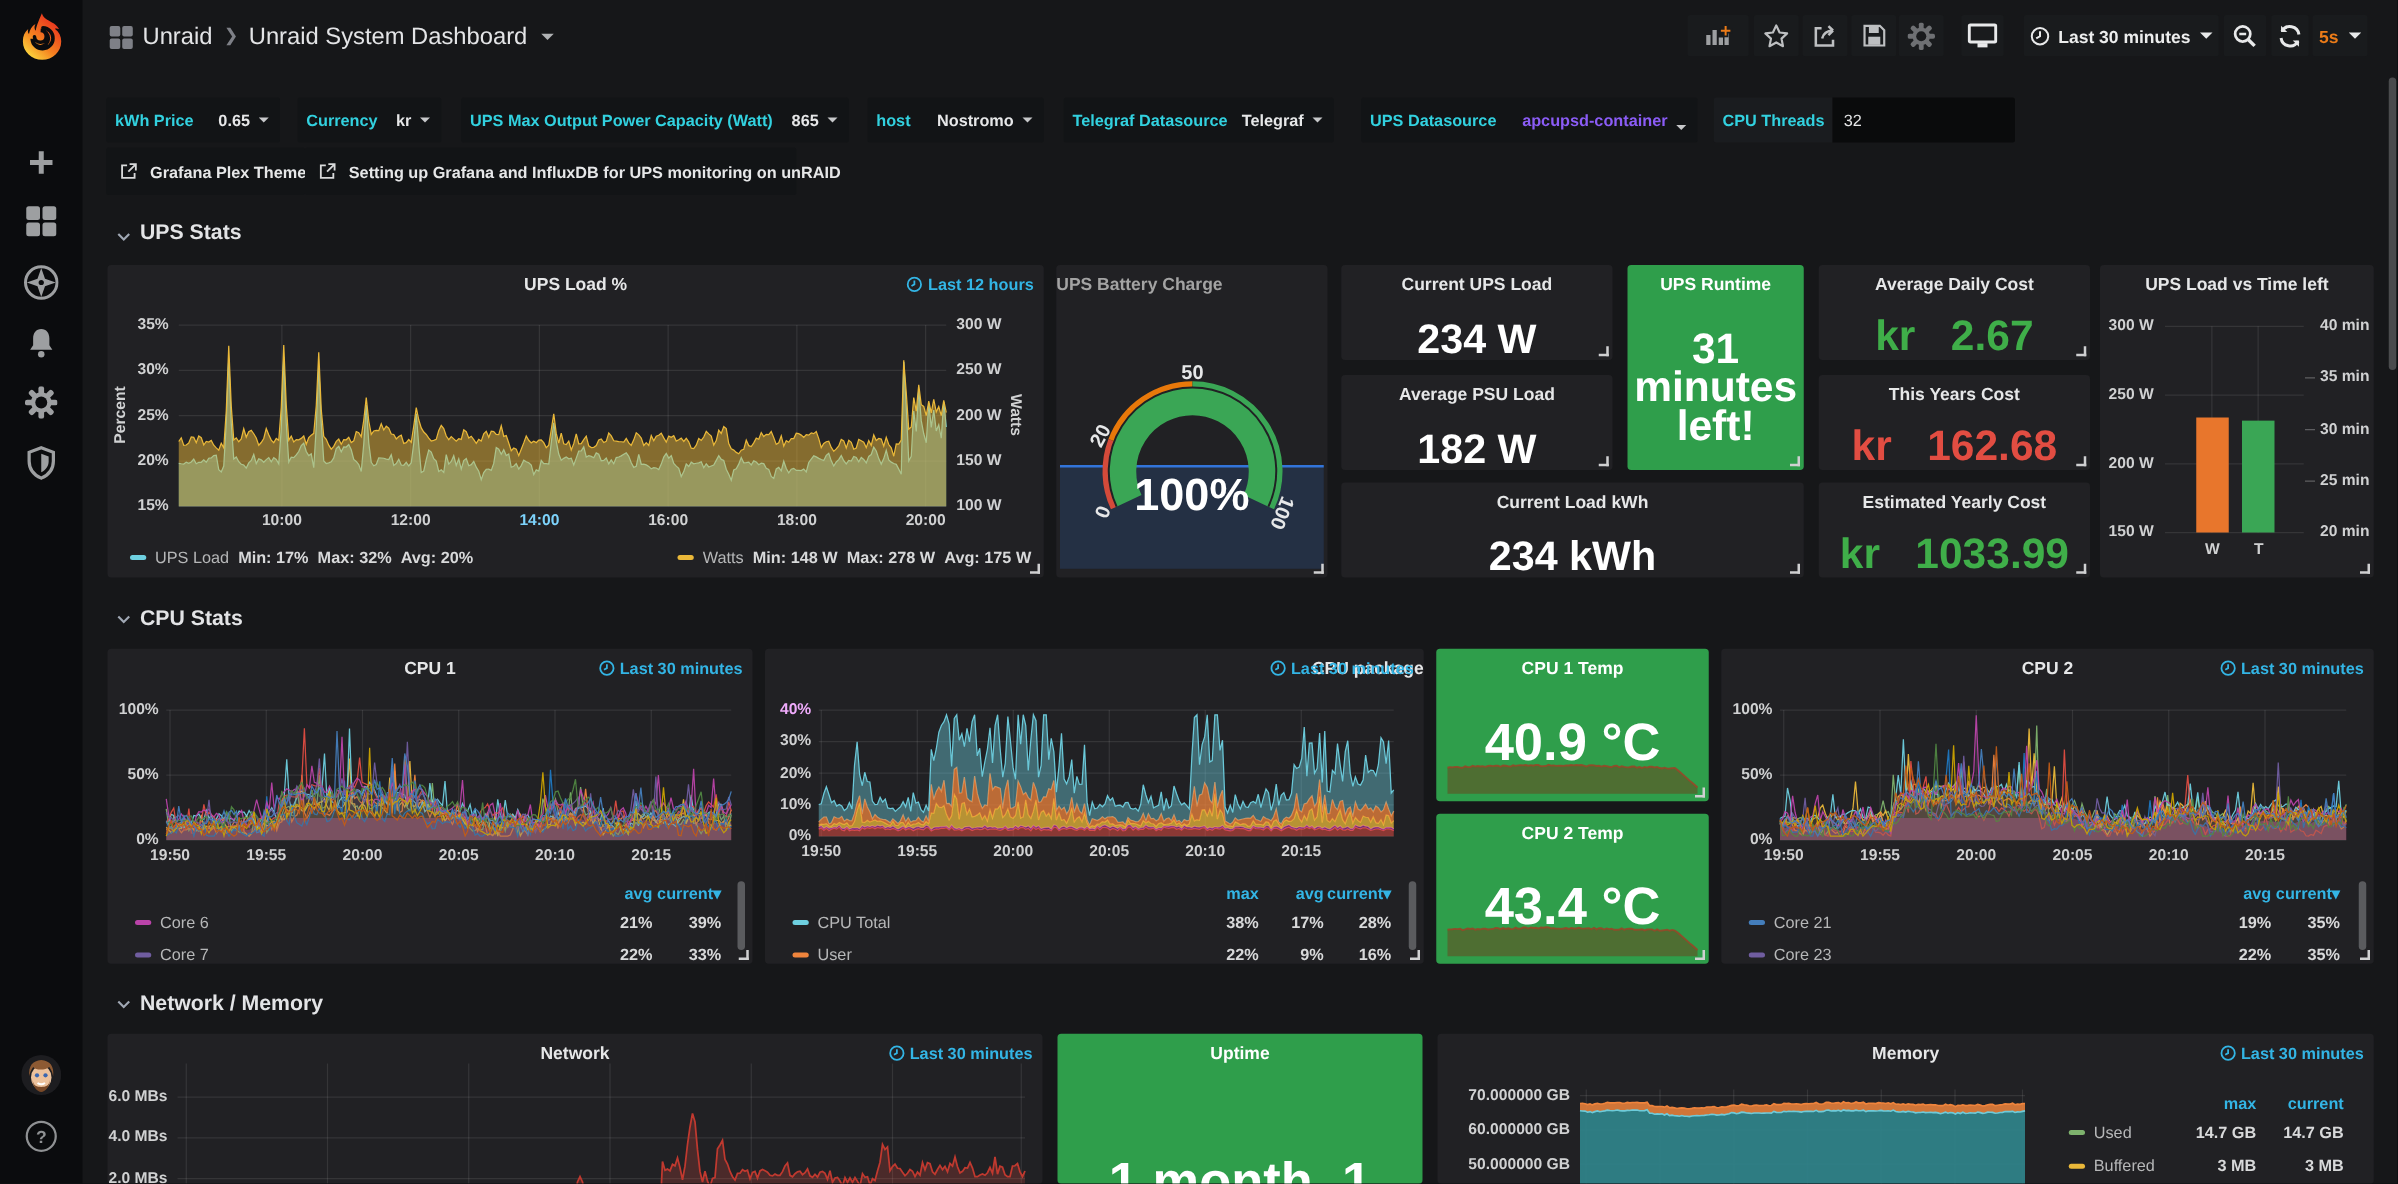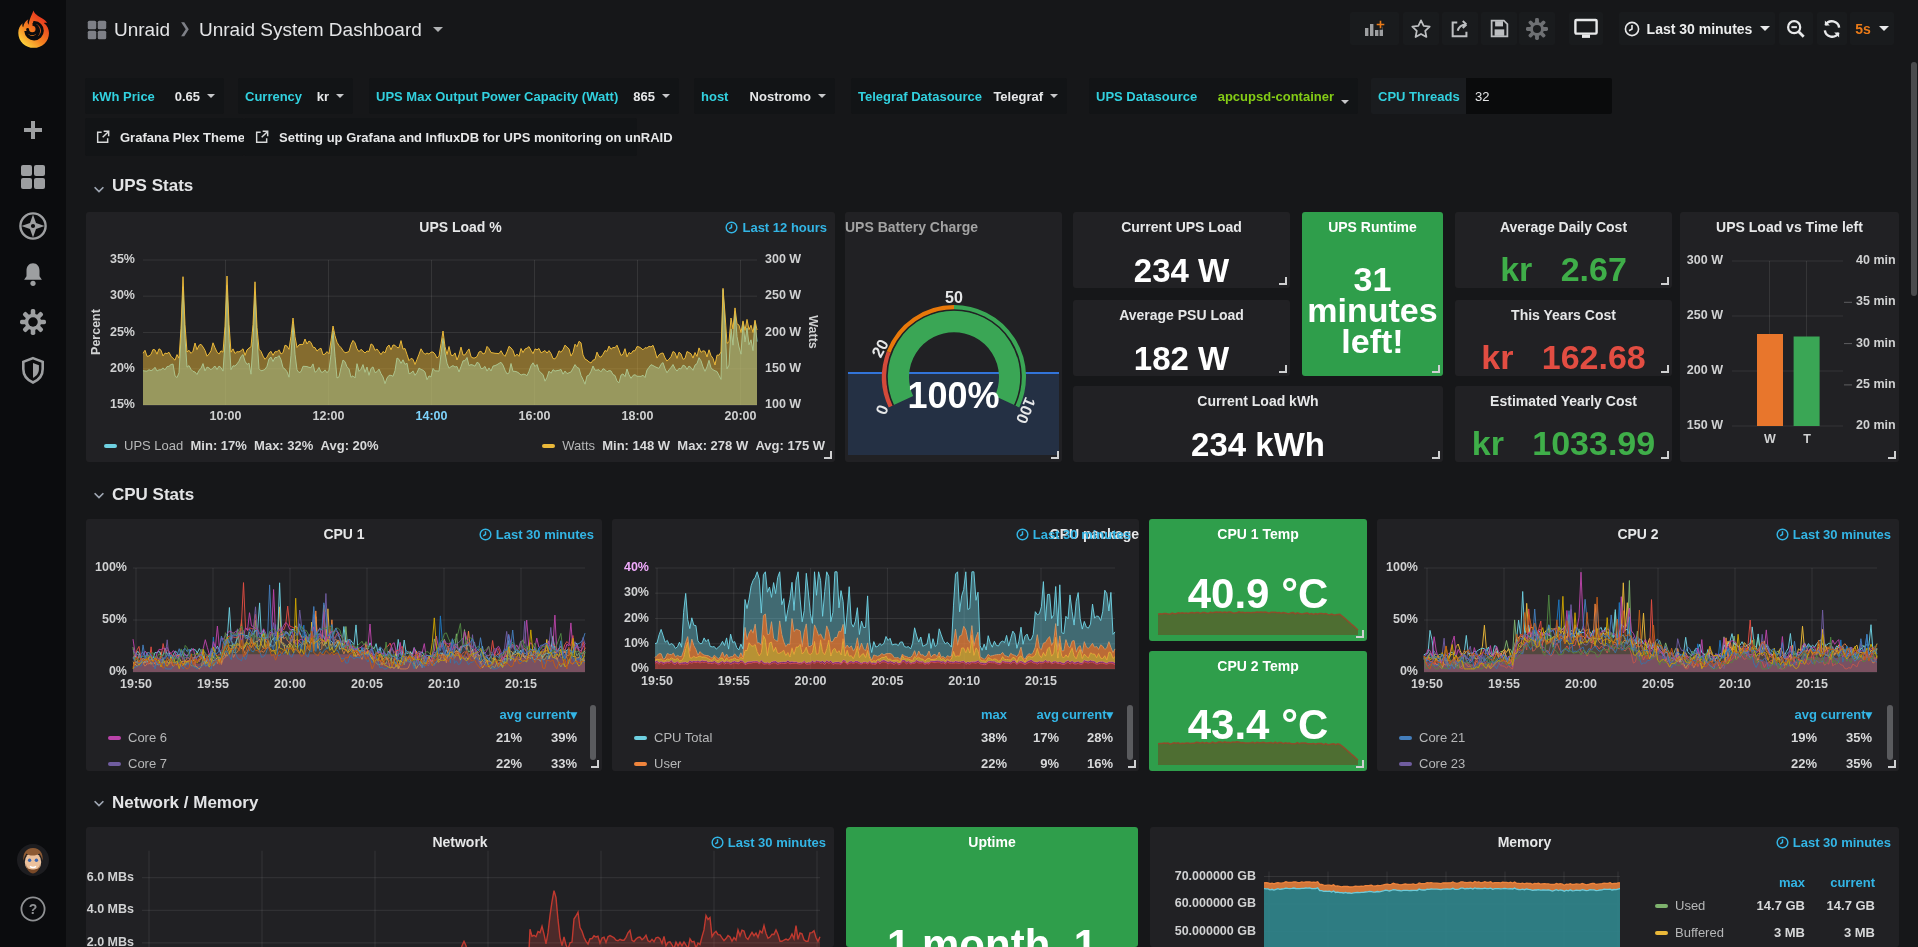--- a/index.html
+++ b/index.html
@@ -152,21 +152,21 @@
     <div style="position:absolute;left:694px;top:78px;width:141px;height:36px;background:#121416;border-radius:2px;display:flex;align-items:center;padding-left:7px;padding-right:9px;box-sizing:border-box;overflow:hidden;">
       <span style="color:#32d1df;font-size:13px;font-weight:700;white-space:nowrap;">host</span>
       <span style="color:#e6e7e8;font-size:13px;font-weight:700;margin-left:auto;white-space:nowrap;display:inline-flex;align-items:center;">Nostromo<span style="display:inline-block;width:0;height:0;border-left:4.5px solid transparent;border-right:4.5px solid transparent;border-top:4.5px solid #c7c8ca;margin-left:7px;"></span></span>
     </div>
     <div style="position:absolute;left:851px;top:78px;width:216px;height:36px;background:#121416;border-radius:2px;display:flex;align-items:center;padding-left:7px;padding-right:9px;box-sizing:border-box;overflow:hidden;">
       <span style="color:#32d1df;font-size:13px;font-weight:700;white-space:nowrap;">Telegraf Datasource</span>
       <span style="color:#e6e7e8;font-size:13px;font-weight:700;margin-left:auto;white-space:nowrap;display:inline-flex;align-items:center;">Telegraf<span style="display:inline-block;width:0;height:0;border-left:4.5px solid transparent;border-right:4.5px solid transparent;border-top:4.5px solid #c7c8ca;margin-left:7px;"></span></span>
     </div>
     <div style="position:absolute;left:1089px;top:78px;width:269px;height:36px;background:#121416;border-radius:2px;display:flex;align-items:center;padding-left:7px;padding-right:9px;box-sizing:border-box;overflow:hidden;">
       <span style="color:#32d1df;font-size:13px;font-weight:700;white-space:nowrap;">UPS Datasource</span>
-      <span style="color:#84cc16;font-size:13px;font-weight:700;margin-left:auto;white-space:nowrap;display:inline-flex;align-items:flex-end;">apcupsd-container<span style="display:inline-block;width:0;height:0;border-left:4.5px solid transparent;border-right:4.5px solid transparent;border-top:4.5px solid #c7c8ca;margin-left:7px;"></span></span>
+      <span style="color:#8b5cf6;font-size:13px;font-weight:700;margin-left:auto;white-space:nowrap;display:inline-flex;align-items:flex-end;">apcupsd-container<span style="display:inline-block;width:0;height:0;border-left:4.5px solid transparent;border-right:4.5px solid transparent;border-top:4.5px solid #c7c8ca;margin-left:7px;"></span></span>
     </div>
     <div style="position:absolute;left:1371px;top:78px;width:95px;height:36px;background:#1a1c1f;border-radius:2px 0 0 2px;display:flex;align-items:center;padding-left:7px;box-sizing:border-box;">
       <span style="color:#32d1df;font-size:13px;font-weight:700;white-space:nowrap;">CPU Threads</span>
     </div>
     <div style="position:absolute;left:1466px;top:78px;width:146px;height:36px;background:#0a0b0c;border-radius:0 2px 2px 0;display:flex;align-items:center;">
       <span style="color:#e6e7e8;font-size:13px;margin-left:9px;">32</span>
     </div>
     <div style="position:absolute;left:85px;top:118px;width:159px;height:38px;background:#121416;border-radius:2px;display:flex;align-items:center;padding-left:10px;box-sizing:border-box;">
       <svg width="16" height="16" viewBox="0 0 24 24" style="margin-right:9px;flex:none">
         <path d="M10 5 H4 v15 h15 v-6" fill="none" stroke="#d8d9da" stroke-width="2.2"></path>

